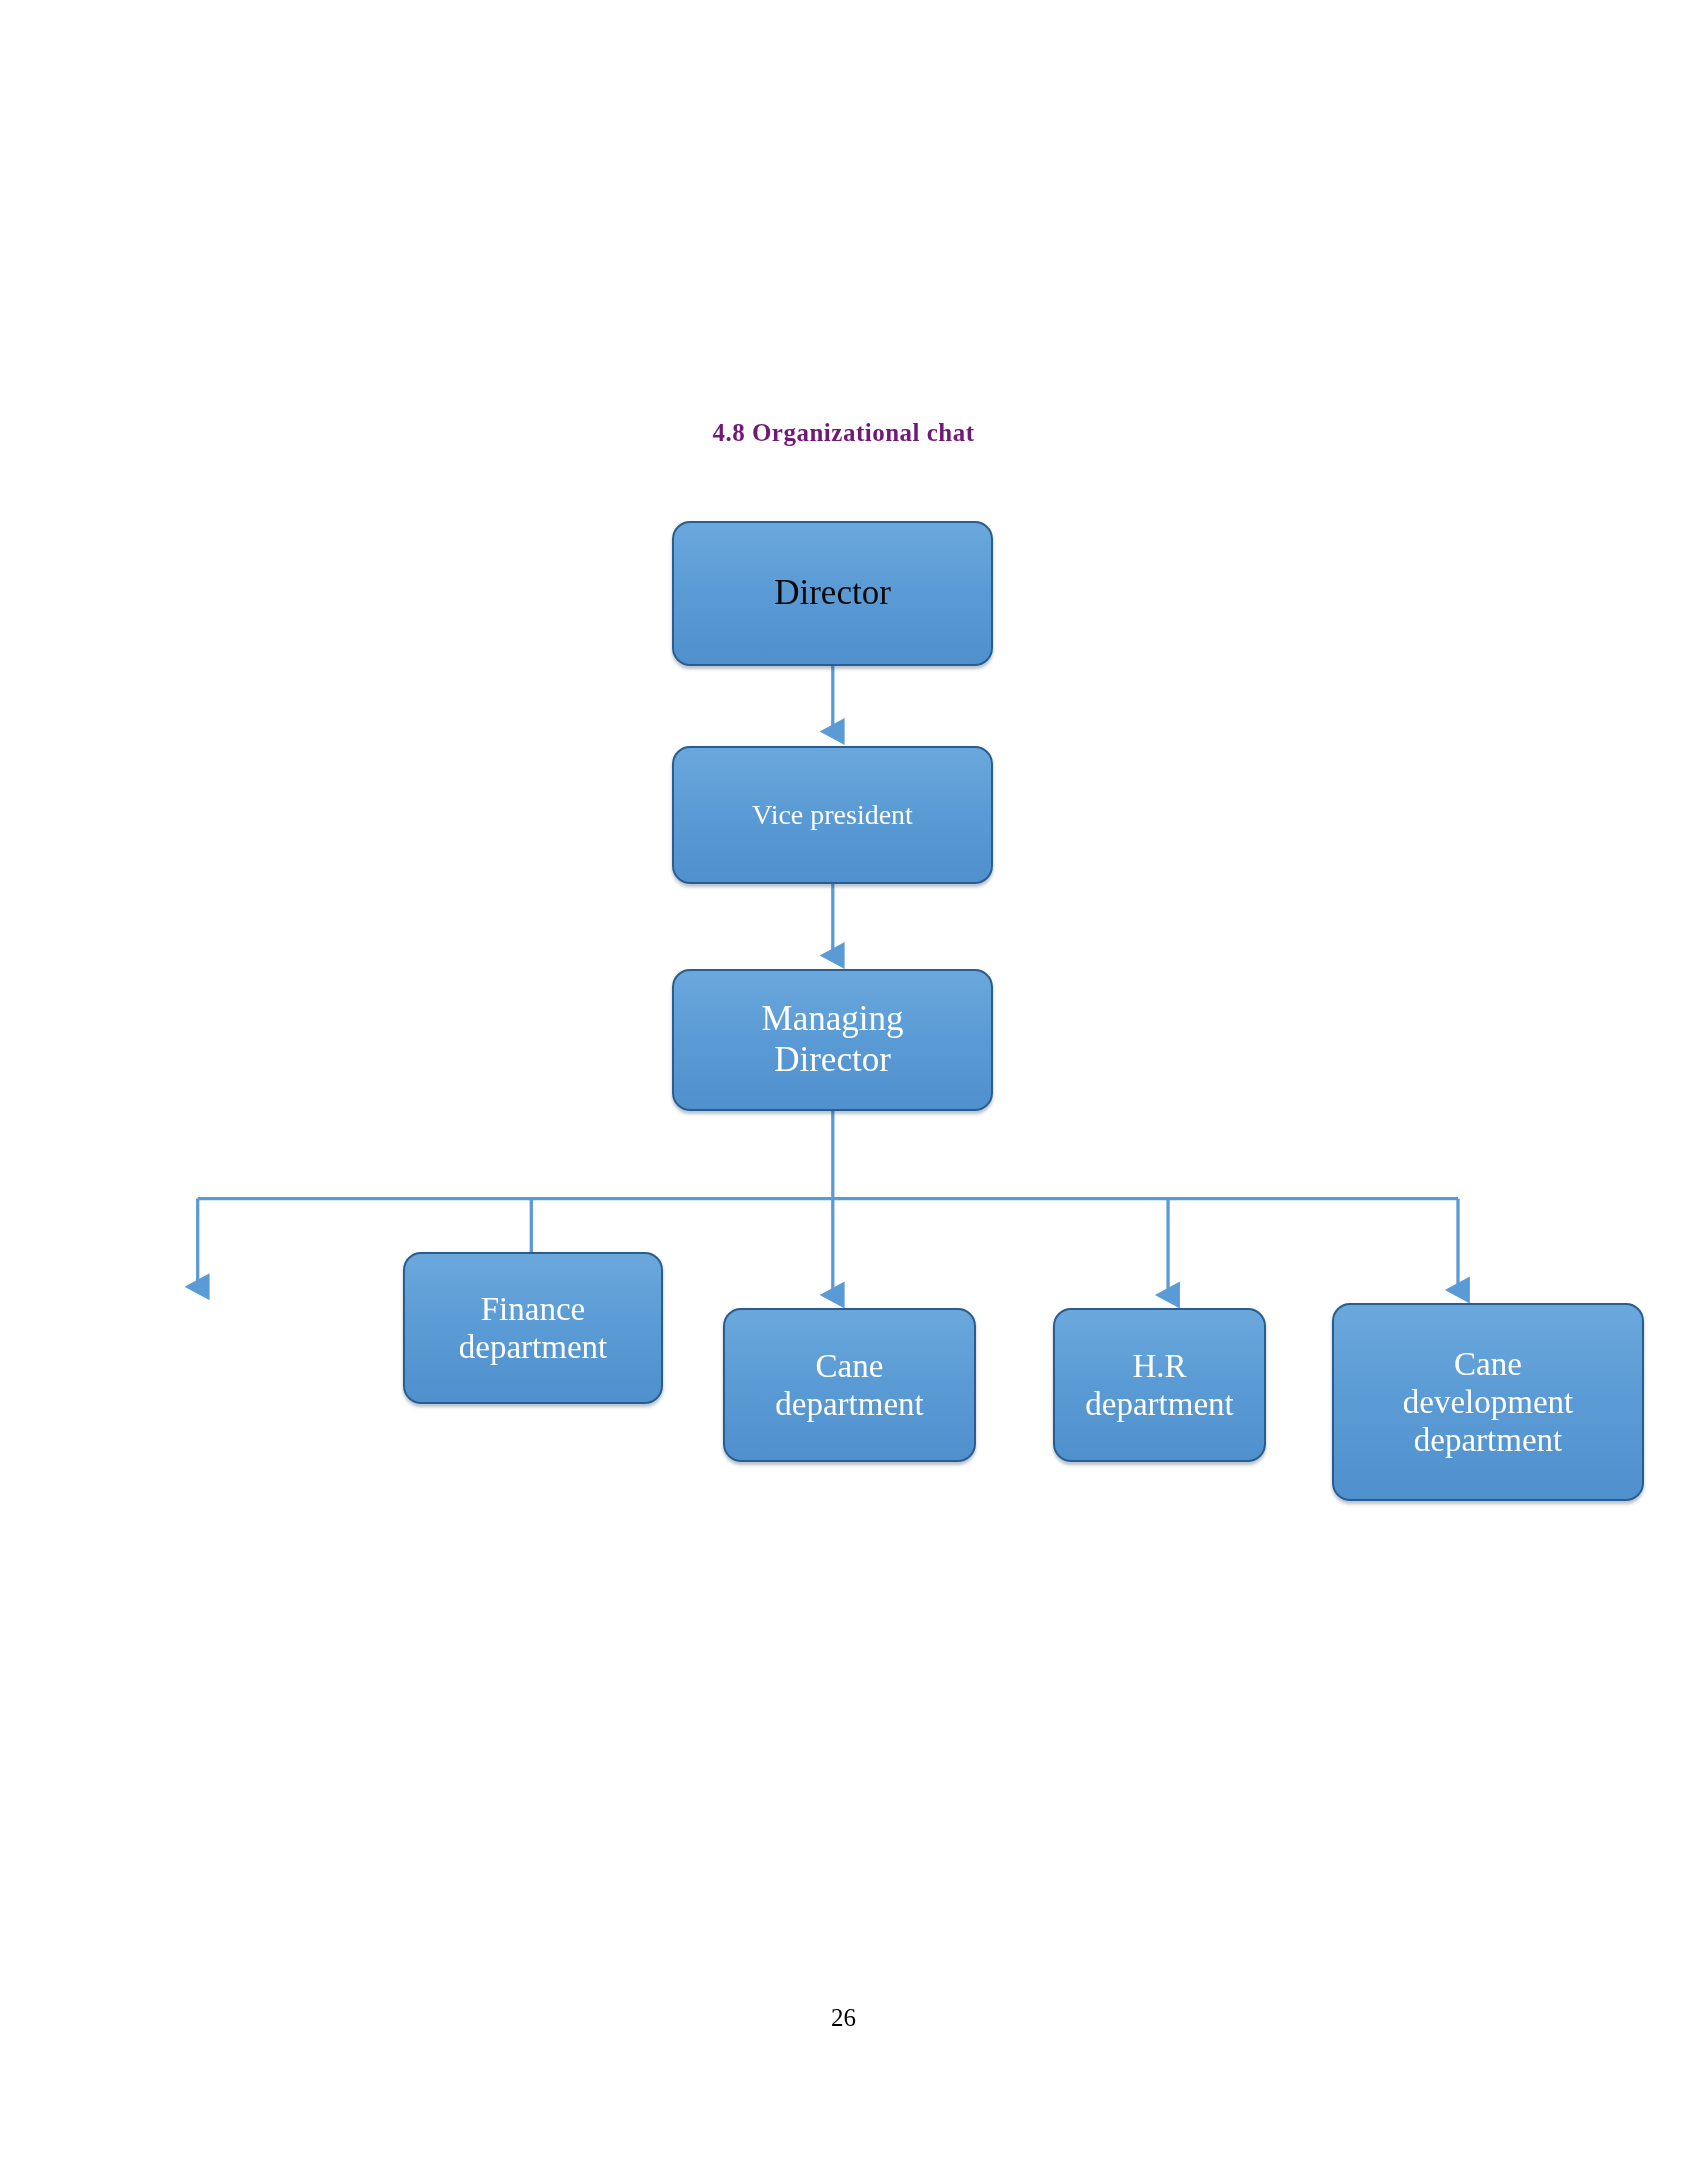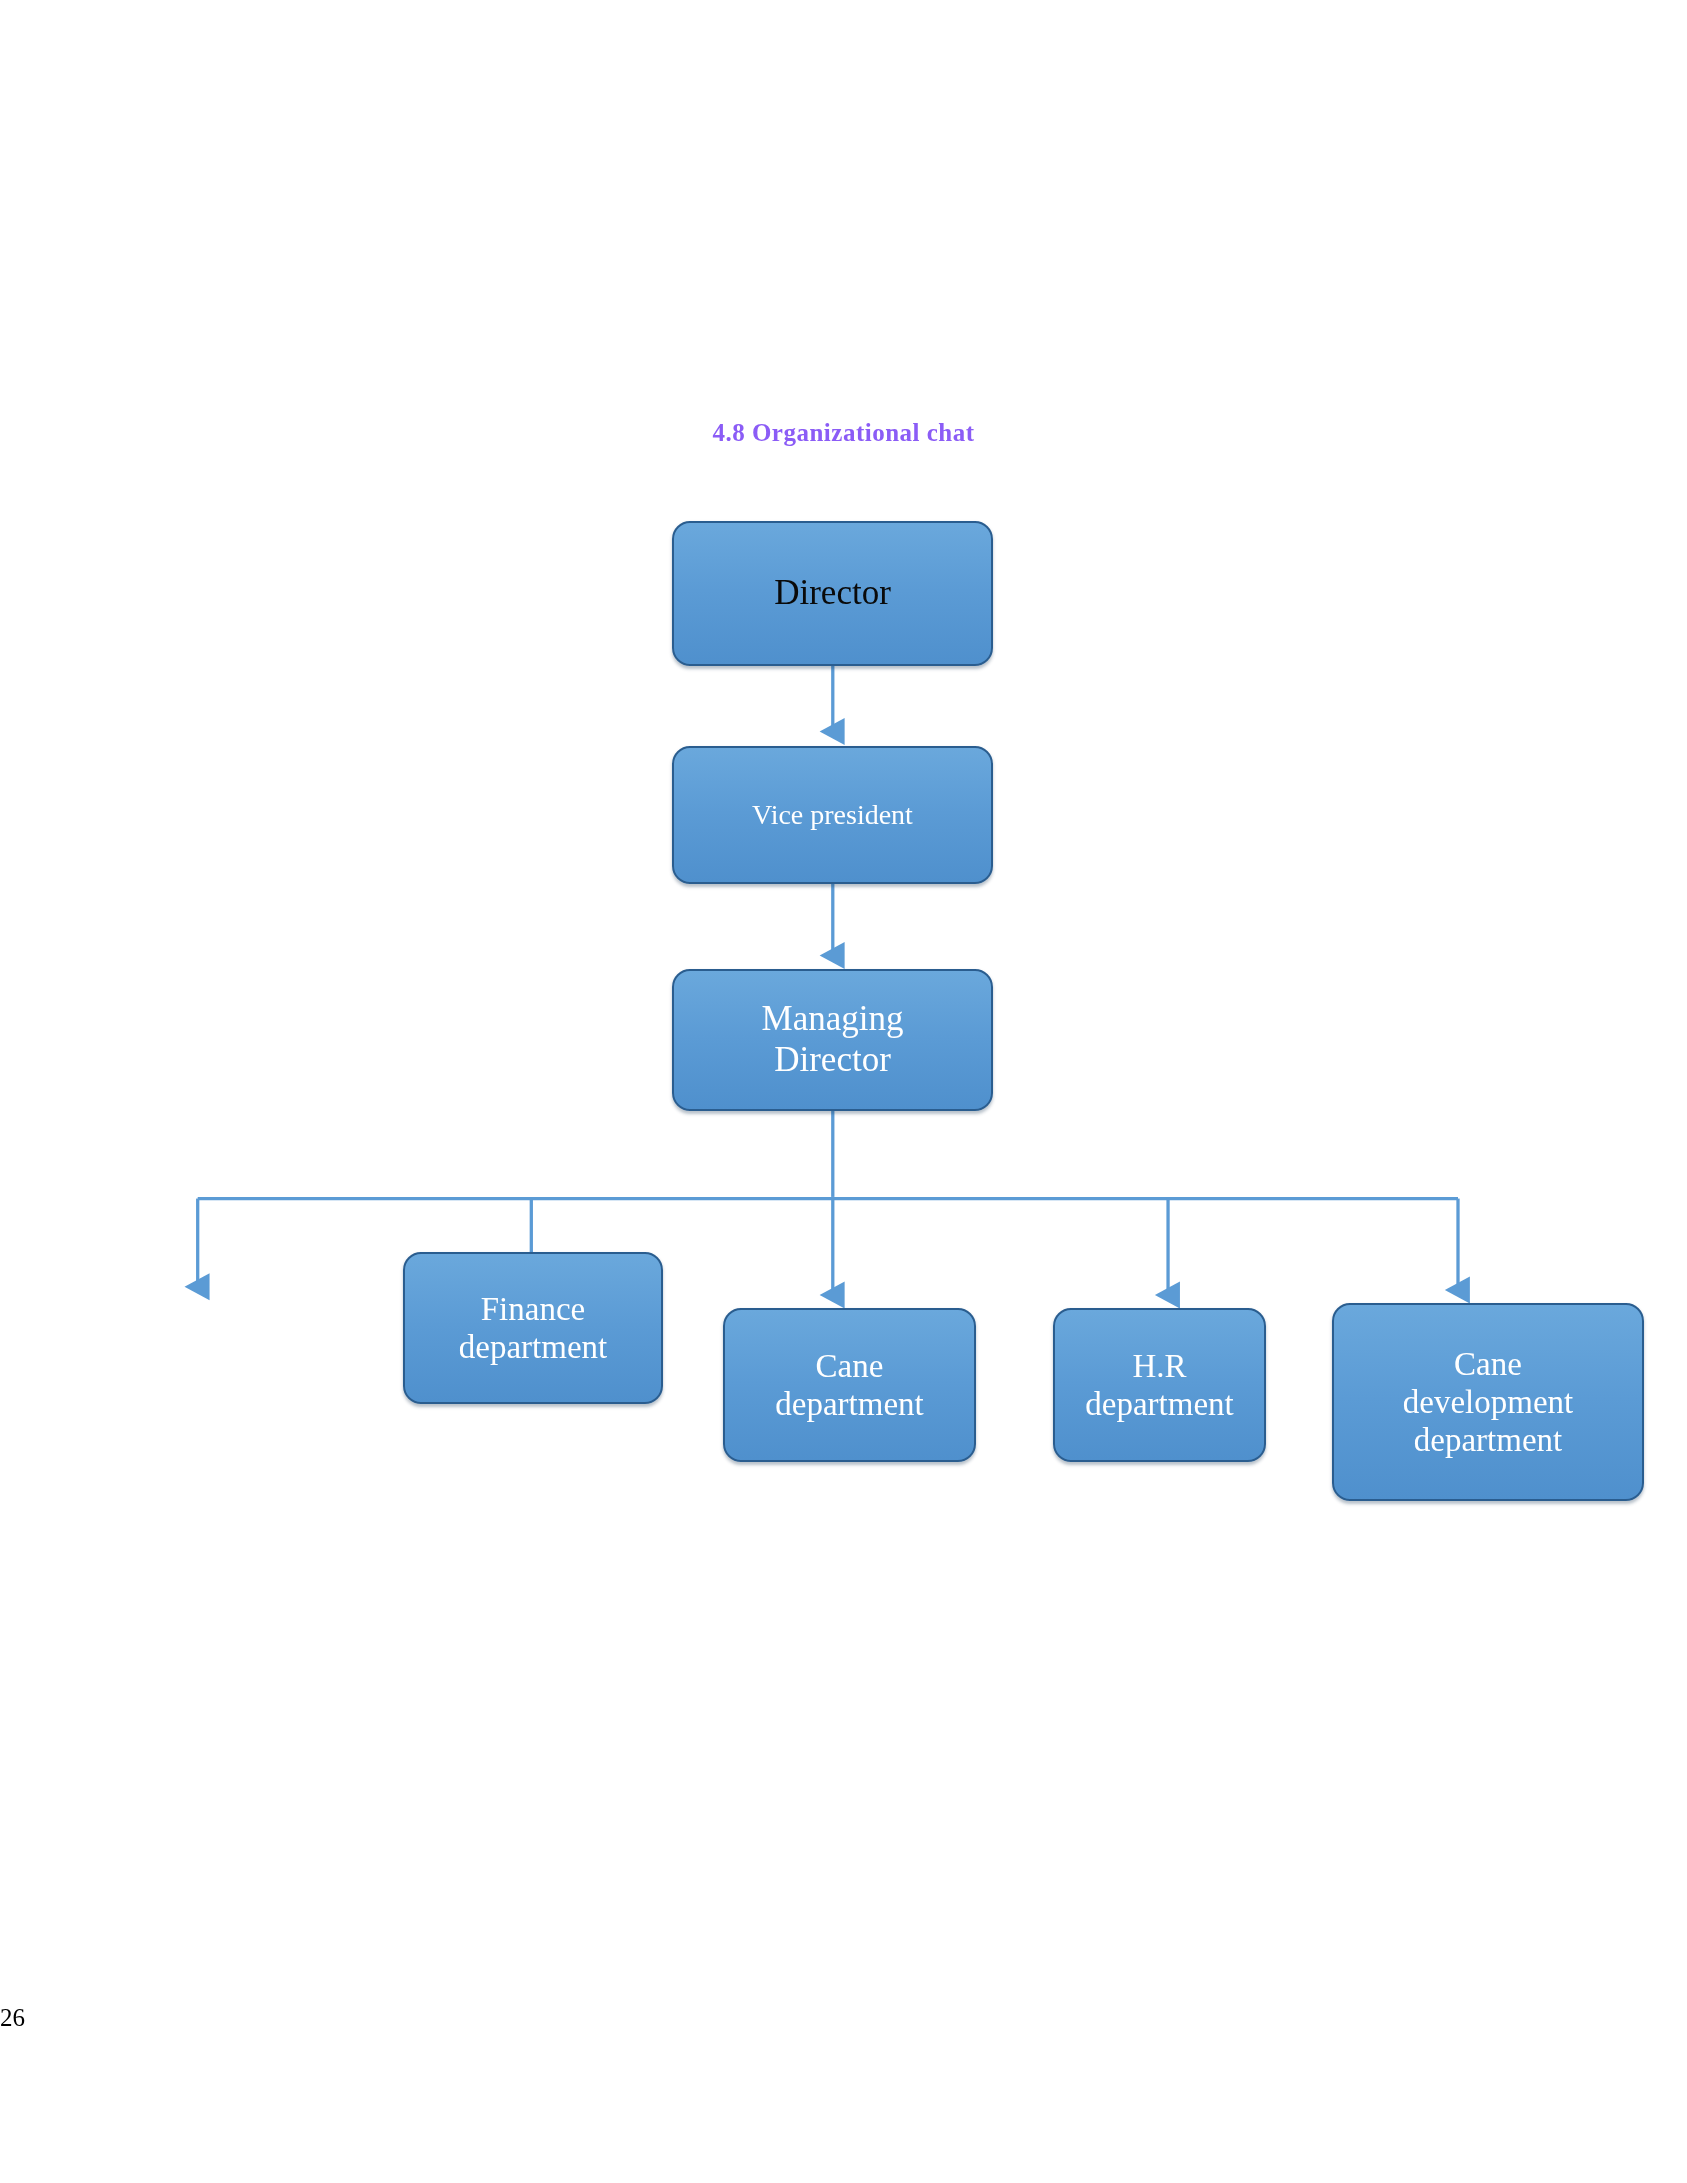--- a/index.html
+++ b/index.html
@@ -21,31 +21,31 @@
   
   .doc-title {
     position: absolute;
     left: 0;
     top: 419px;
     width: 1687px;
     text-align: center;
     font-weight: bold;
     font-size: 25px;
     letter-spacing: 0.5px;
-    color: #8b5cf6;
+    color: #701a75;
     font-family: "Liberation Serif", "DejaVu Serif", serif;
   }
 
   
   .page-number {
     position: absolute;
     left: 0;
     top: 2004px;
     width: 1687px;
-    text-align: left;
+    text-align: center;
     font-size: 25px;
     color: #000000;
   }
 
   
   #chart-canvas {
     position: absolute;
     left: 0; top: 0;
     width: 1687px;
     height: 2183px;

